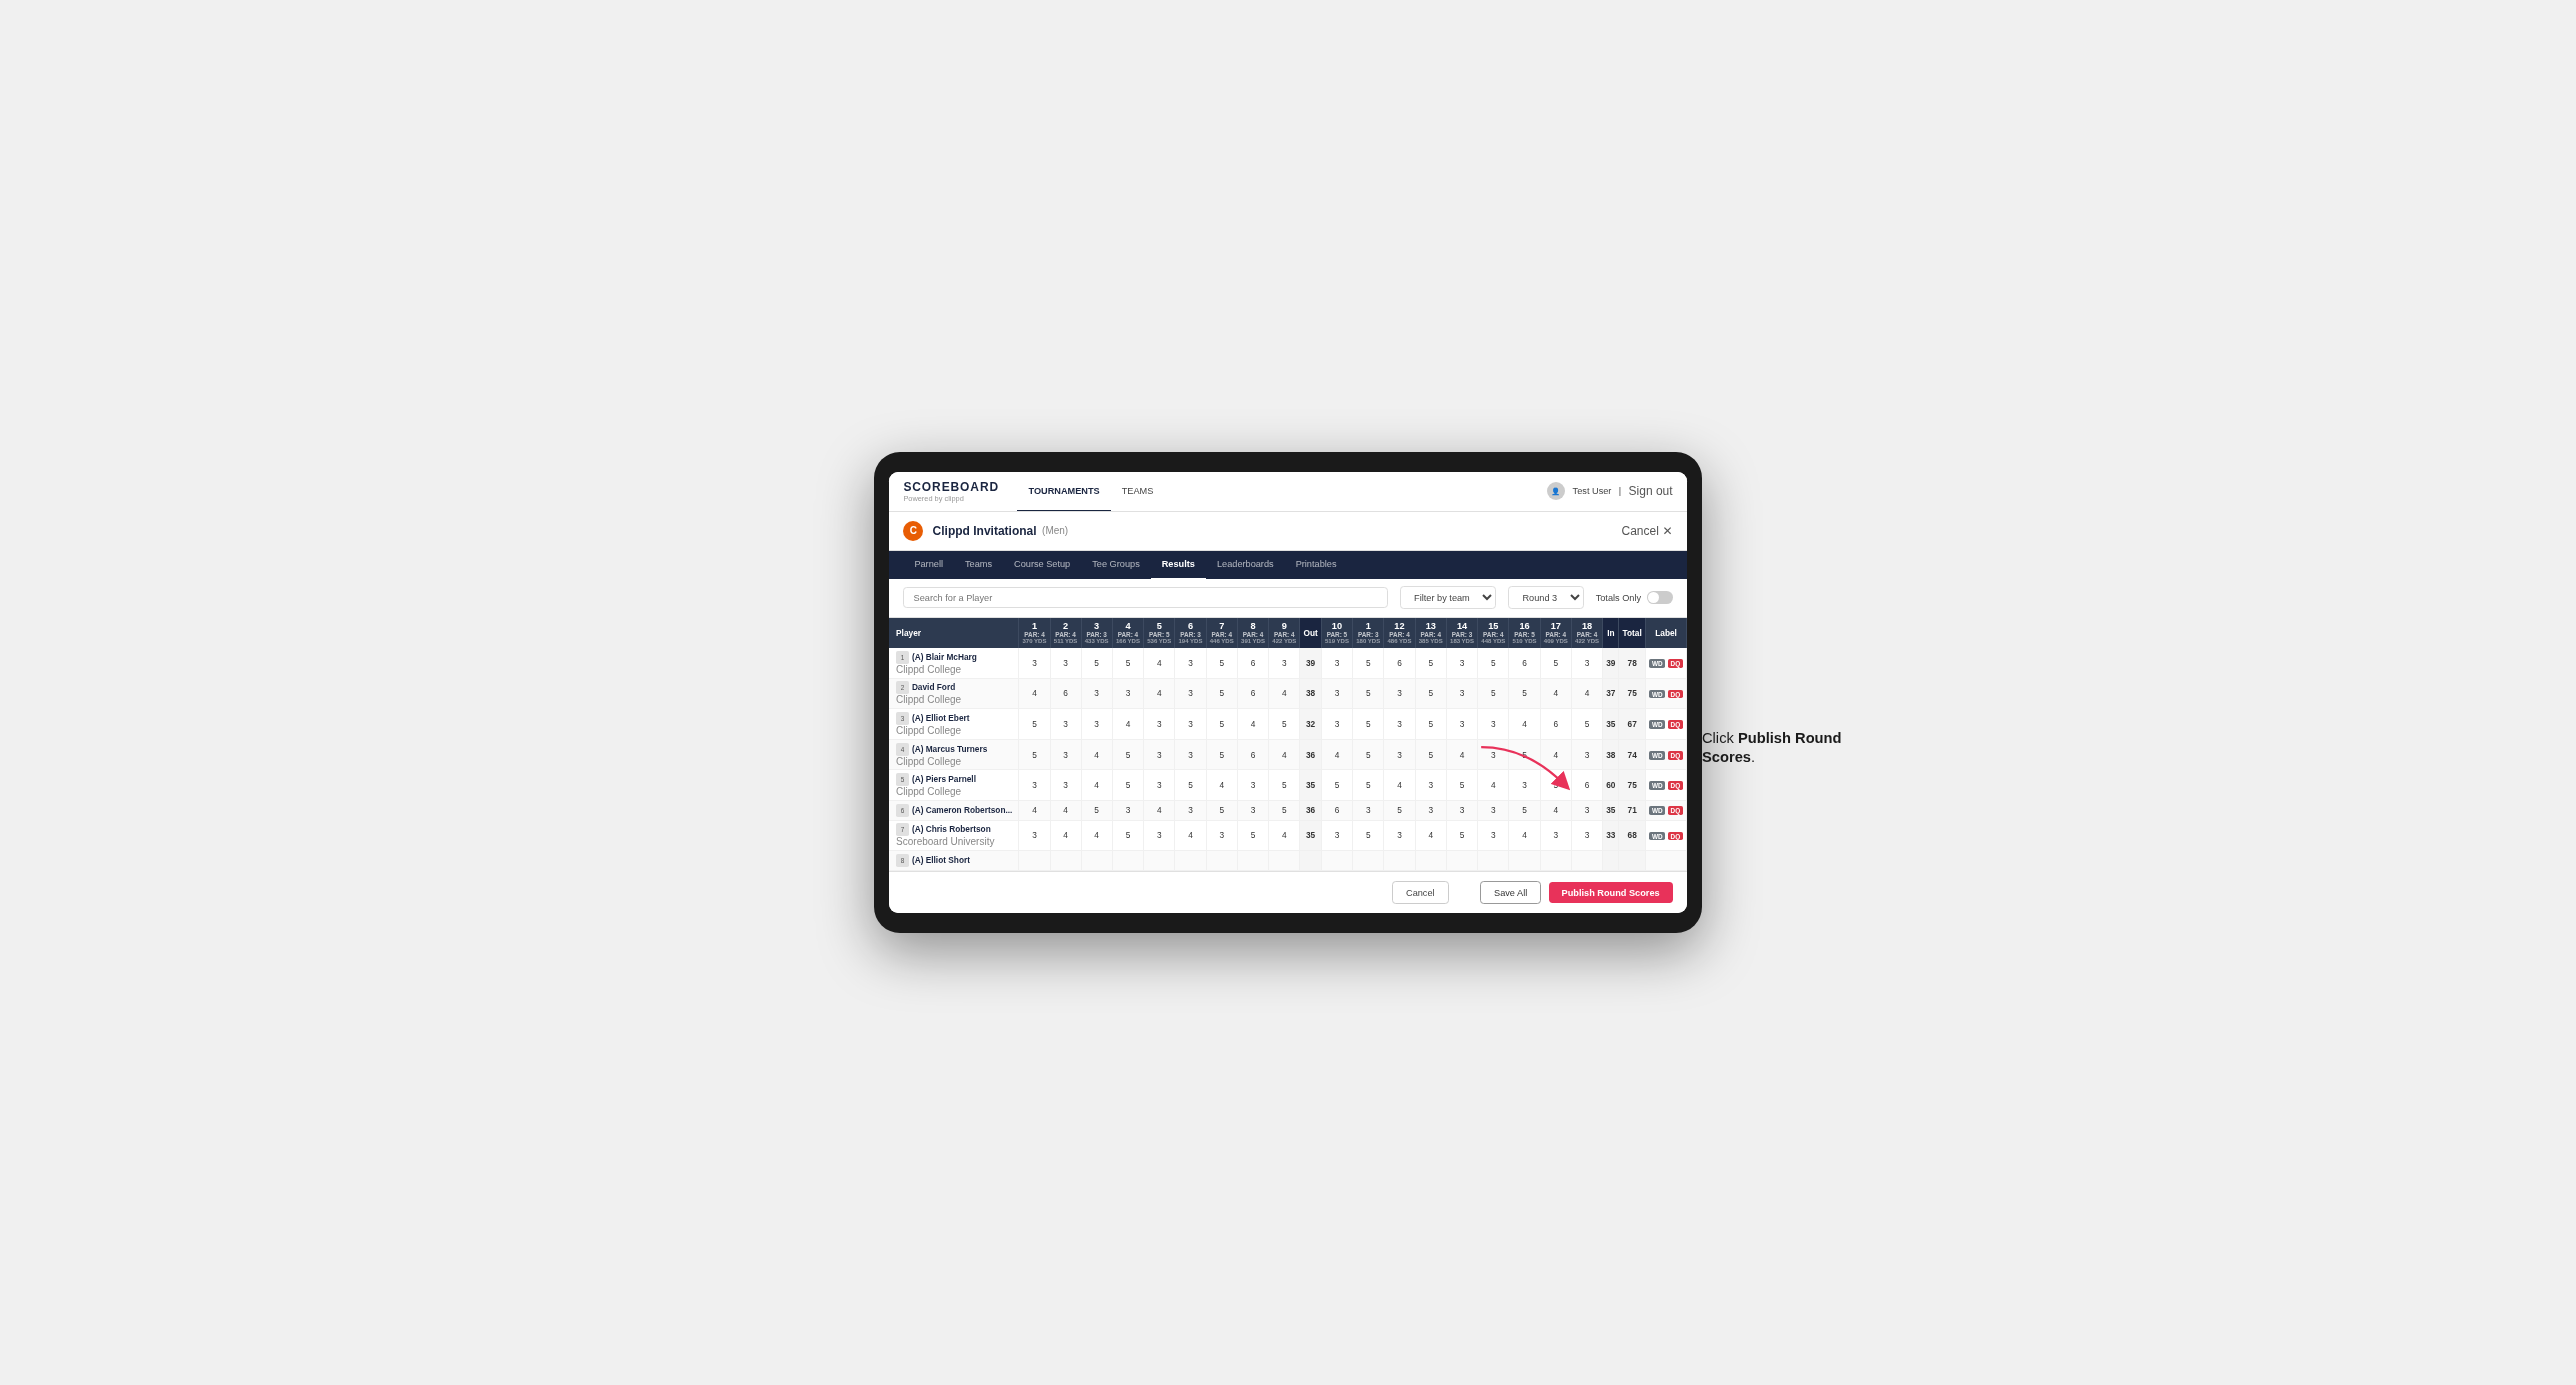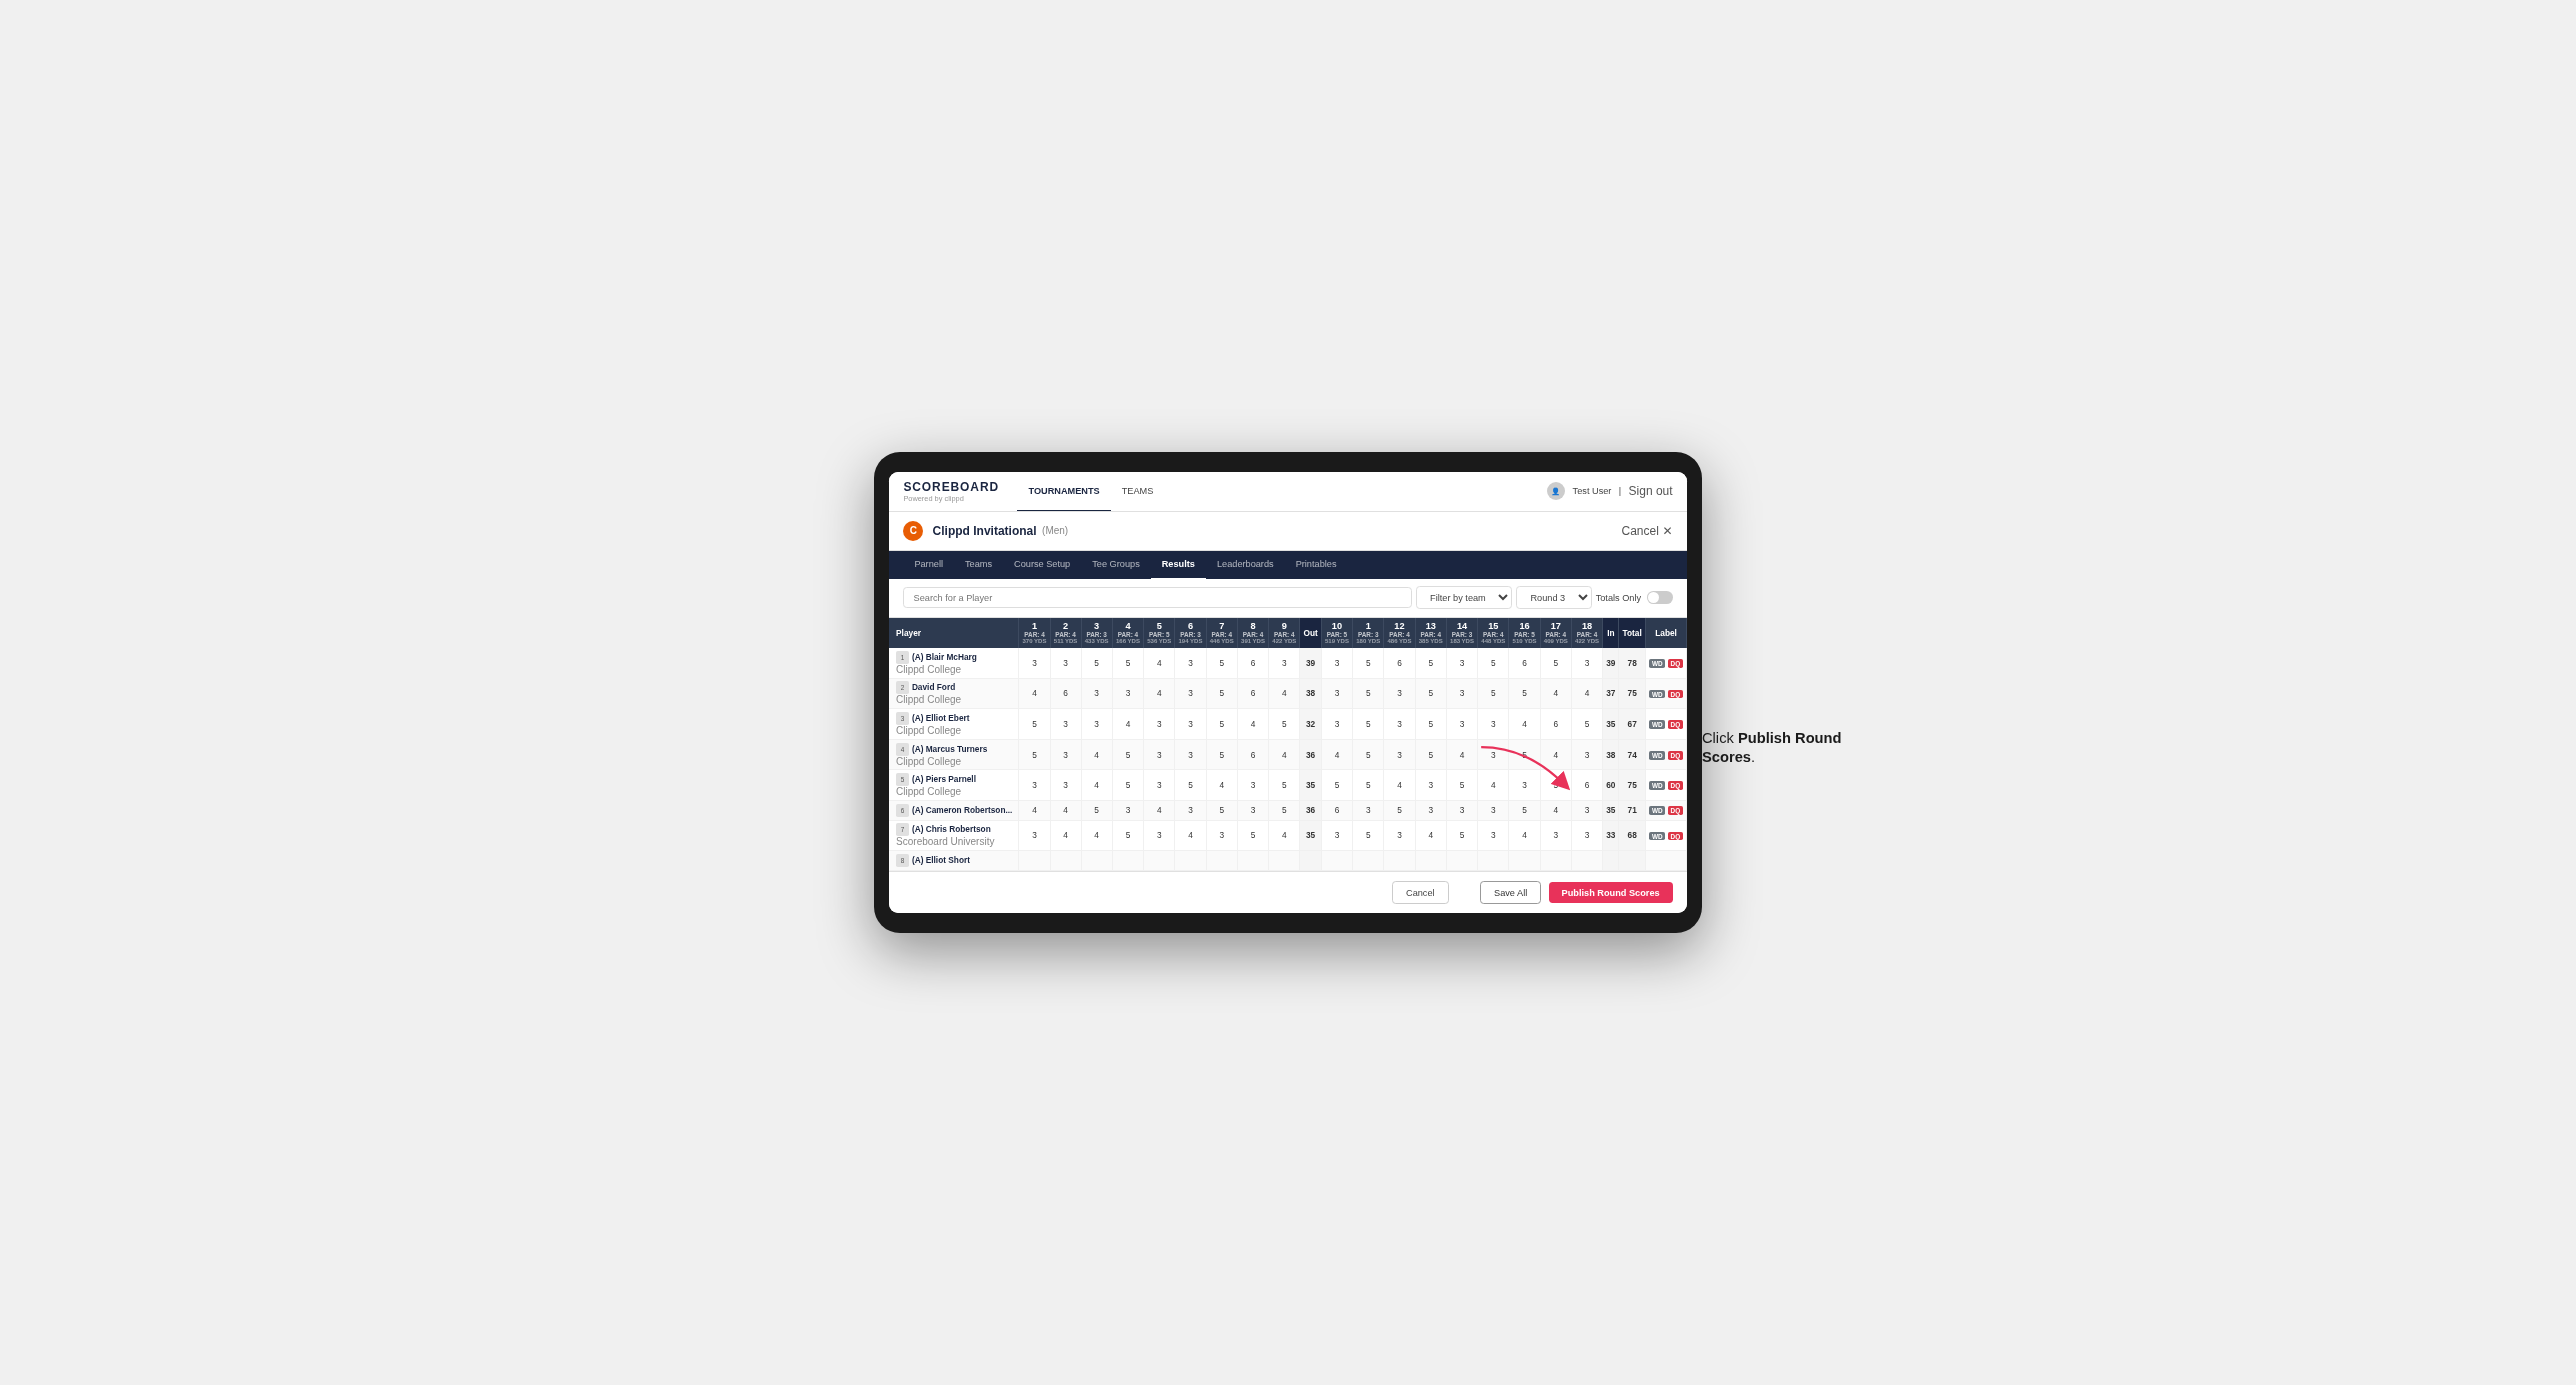--- a/index.html
+++ b/index.html
@@ -145,21 +145,21 @@
       color: #fff;
       border-bottom: 1.8px solid #fff;
       font-weight: 600;
     }
 
     
     .controls-row {
       display: flex;
       align-items: center;
       padding: 7.4px 14.7px;
-      gap: 4px;
+      gap: 12px;
       background: #fff;
       border-bottom: 0.9px solid #e0e0e0;
     }
     .search-input {
       flex: 1;
       border: 0.9px solid #ddd;
       border-radius: 3.7px;
       padding: 4.6px 9.2px;
       font-size: 9.2px;
       color: #999;

